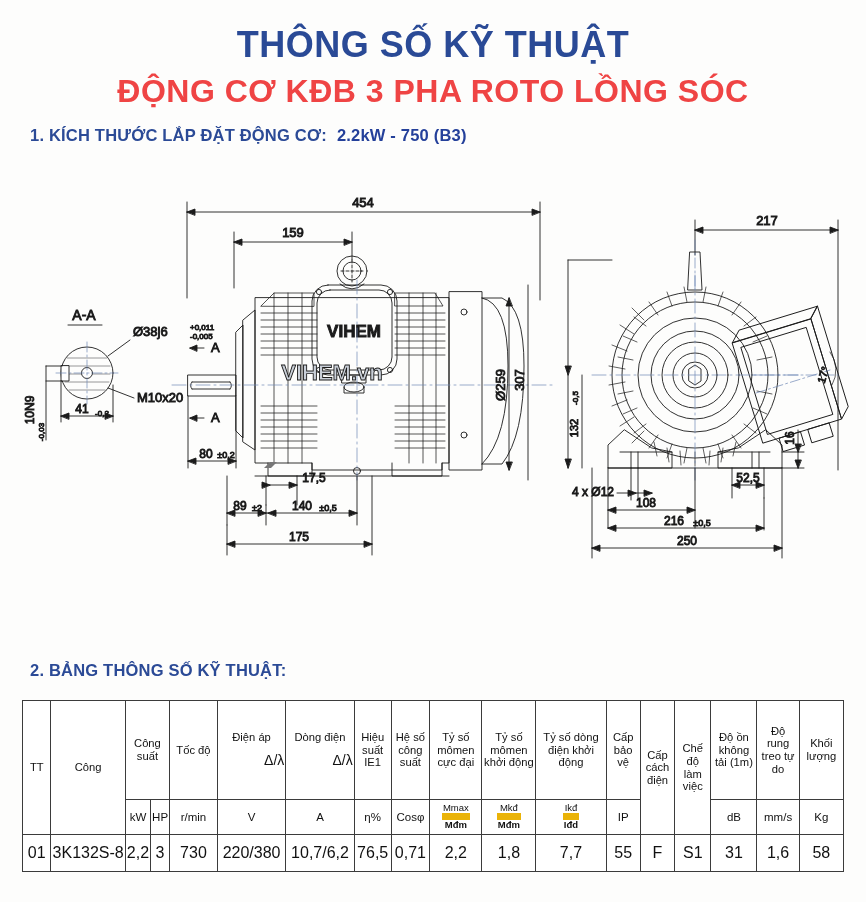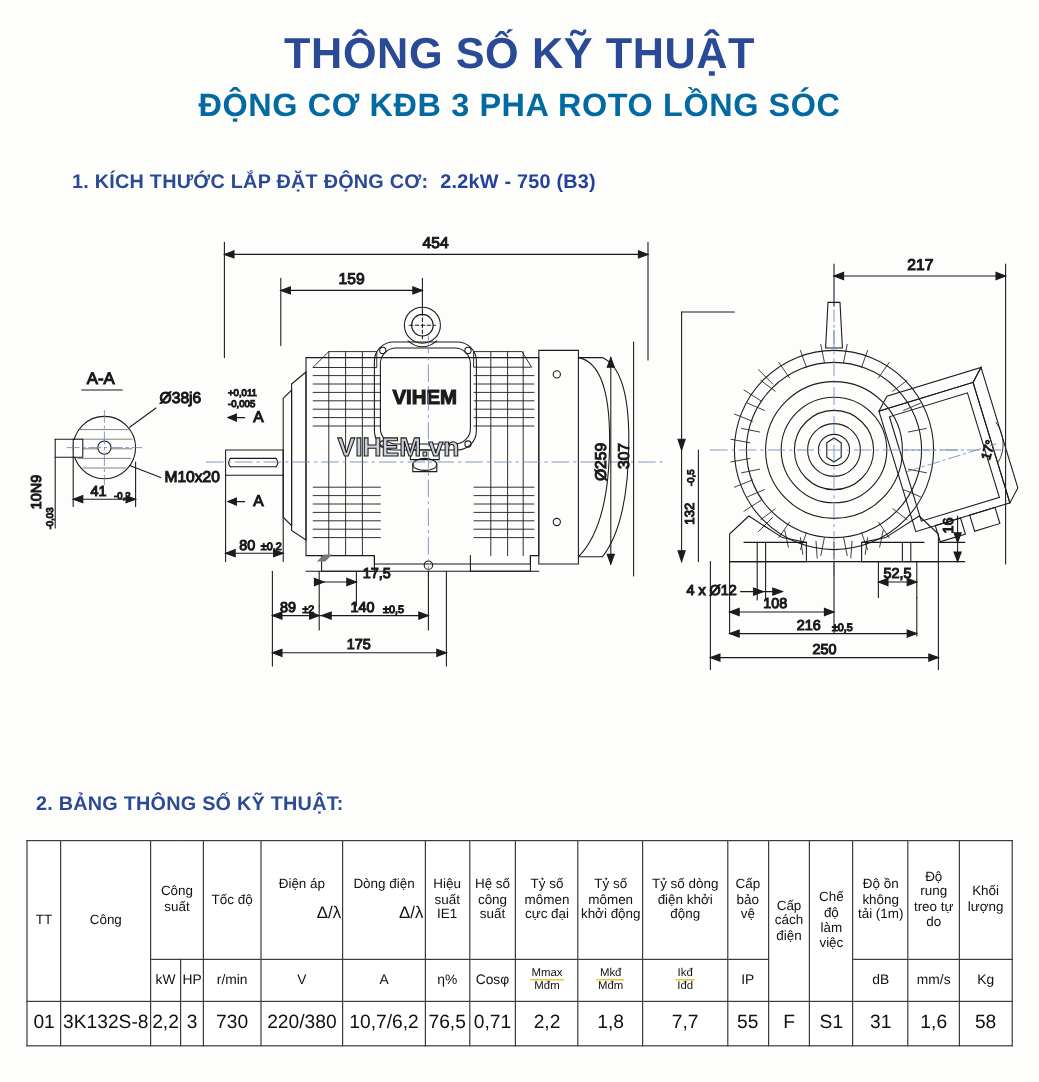--- a/index.html
+++ b/index.html
@@ -13,28 +13,28 @@
   }
   .sheet{position:relative;width:866px;height:902px;}
 
   
   .title-block{width:100%;text-align:center;padding-top:22px;}
   .title-line1{
     font-size:36px;font-weight:bold;letter-spacing:.5px;
     color:#2a4a96;line-height:1.25;
   }
   .title-line2{
-    font-size:27px;font-weight:bold;letter-spacing:.5px;
-    color:#0369a1;line-height:1.3;margin-top:4px;
+    font-size:32px;font-weight:bold;letter-spacing:.5px;
+    color:#ef4444;line-height:1.3;margin-top:4px;
   }
   .section-head{
     position:absolute;left:30px;font-size:16.5px;font-weight:bold;
     color:#2b4a96;letter-spacing:.2px;
   }
-  #sec1{top:143px;margin-left:30px;}
+  #sec1{top:126px;}
   #sec2{top:661px;text-align:right;}
   .sec1-val{color:#24409a;margin-left:10px;}
 
   
   .drawing{position:absolute;left:12px;top:180px;width:866px;height:420px;}
   .drawing svg{display:block;}
 
   
   .spec-table{
     position:absolute;left:22px;top:700px;
@@ -48,22 +48,22 @@
     text-align:center;vertical-align:middle;
     padding:1px 1px;
     font-size:11.2px;
     line-height:1.12;
     background:#fff;
   }
   .spec-table td.hdr{height:96px;font-size:11.2px;}
   .spec-table td.unit{height:32px;font-size:11.5px;}
   .spec-table td.val{height:34px;font-size:16px;}
   .frac{display:inline-block;text-align:center;line-height:1.05;font-size:9.5px;}
-  .frac .num{display:block;border-bottom:1px solid #eab308;padding:0 1px;}
-  .frac .den{display:block;padding:0 1px;}
+  .frac .num{display:block;border-bottom:7px solid #eab308;padding:0 1px;}
+  .frac .den{display:block;padding:0 1px;font-weight:bold;}
   .dl{font-size:13px;letter-spacing:0;}
   .sym-row{margin-top:9px;font-size:14px;text-align:right;}
   .wm{fill:#c9cfd8;font-weight:bold;}
 </style>
 </head>
 <body>
 
 <div class="sheet">
 
   <div class="title-block">

